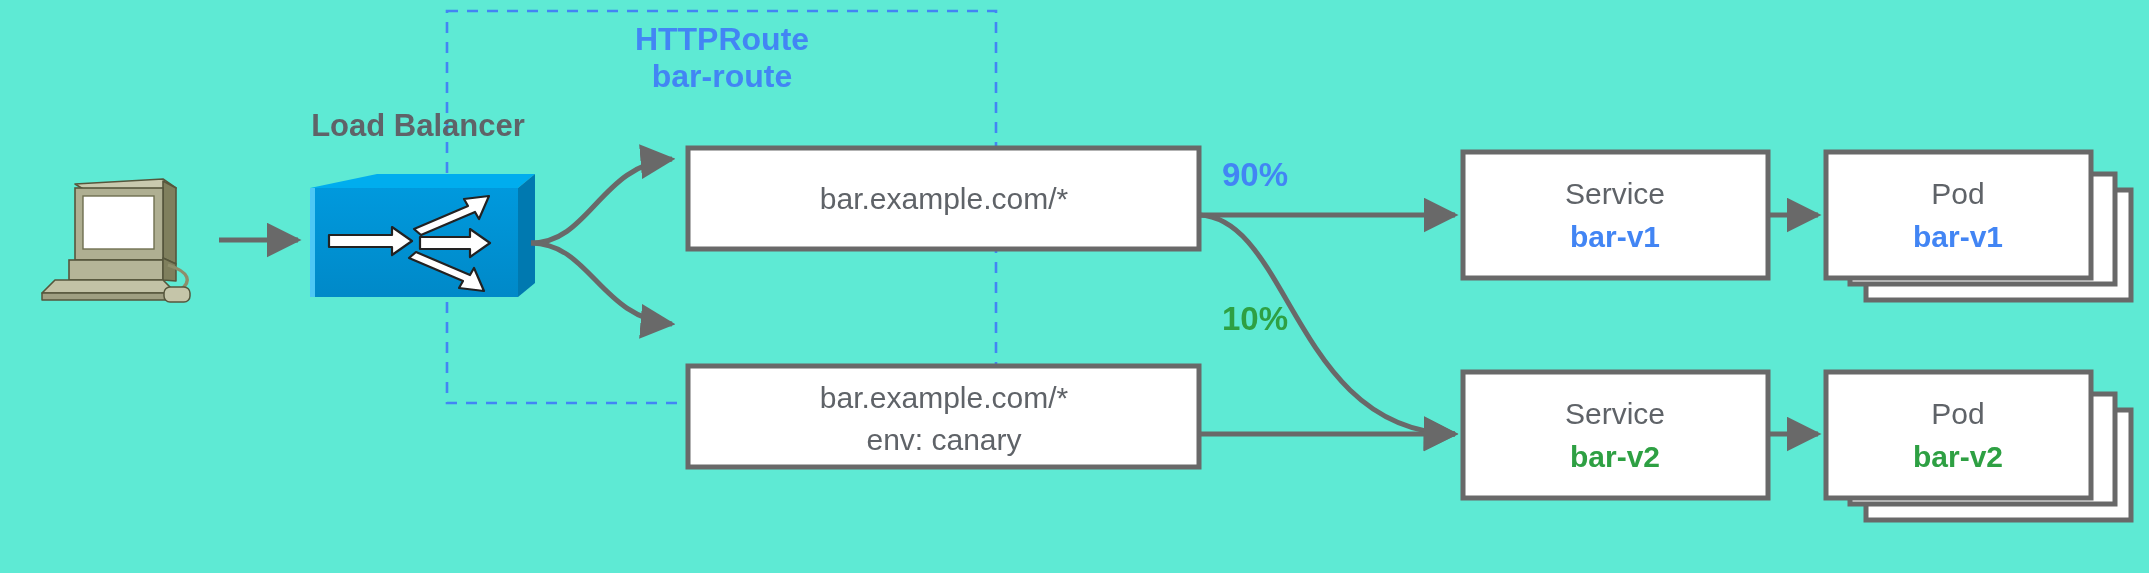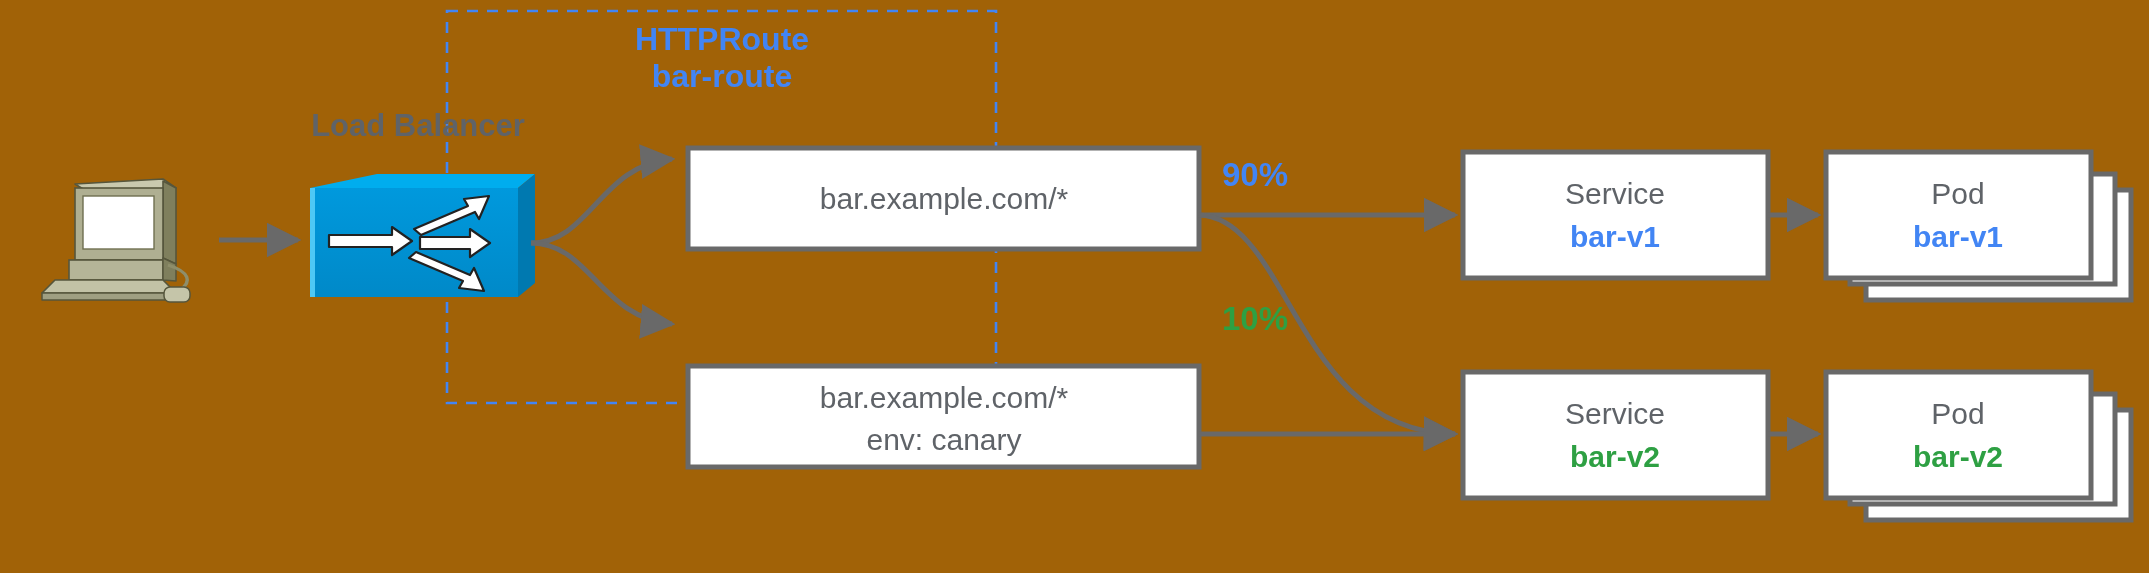--- a/index.html
+++ b/index.html
@@ -7,21 +7,21 @@
     padding: 0;
     background: #ffffff;
   }
   body {
     font-family: "Liberation Sans", sans-serif;
   }
   #canvas {
     position: relative;
     width: 2149px;
     height: 573px;
-    background: #a16207;
+    background: #5eead4;
     overflow: hidden;
   }
   #canvas svg.layer {
     position: absolute;
     left: 0;
     top: 0;
     width: 2149px;
     height: 573px;
   }
 </style>

